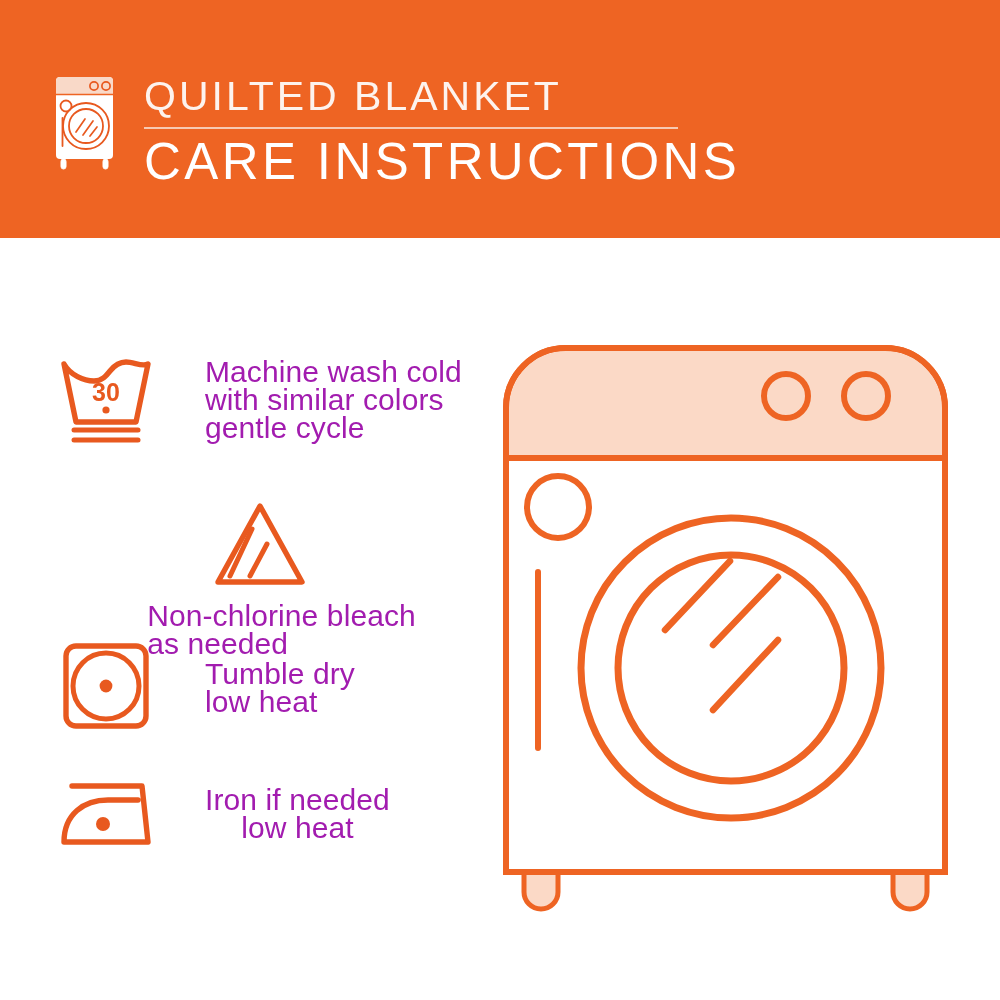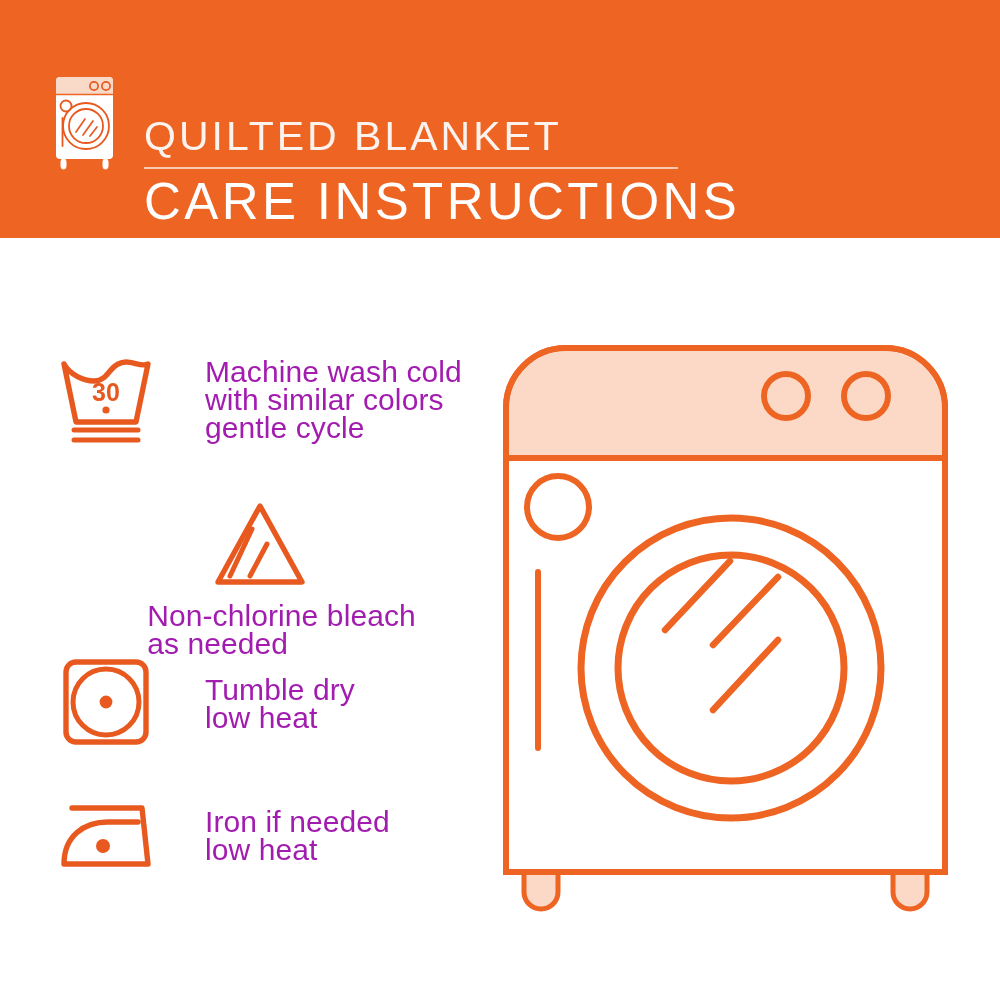--- a/index.html
+++ b/index.html
@@ -33,21 +33,20 @@
     left: 45px;
     top: 68px;
     width: 80px;
     height: 105px;
   }
   .header-titles {
     position: absolute;
     left: 144px;
     top: 72px;
     width: 560px;
-    margin-top: 40px;
   }
   .title-top {
     font-family: "Liberation Sans", sans-serif;
     font-size: 41px;
     line-height: 48px;
     letter-spacing: 3.0px;
     color: #FDF3EE;
     font-weight: 300;
     white-space: nowrap;
   }
@@ -78,22 +77,22 @@
   }
   .care-row {
     position: absolute;
     left: 50px;
     width: 420px;
     display: flex;
     align-items: center;
   }
   .care-row.r0 { top: 112px; }
   .care-row.r1 { top: 252px; flex-direction: column; }
-  .care-row.r2 { top: 416px; }
-  .care-row.r3 { top: 548px; }
+  .care-row.r2 { top: 400px; }
+  .care-row.r3 { top: 526px; text-align: center; }
 
   .care-symbol {
     width: 112px;
     flex: 0 0 112px;
     display: flex;
     align-items: center;
     justify-content: center;
   }
   .care-text {
     margin-left: 43px;

